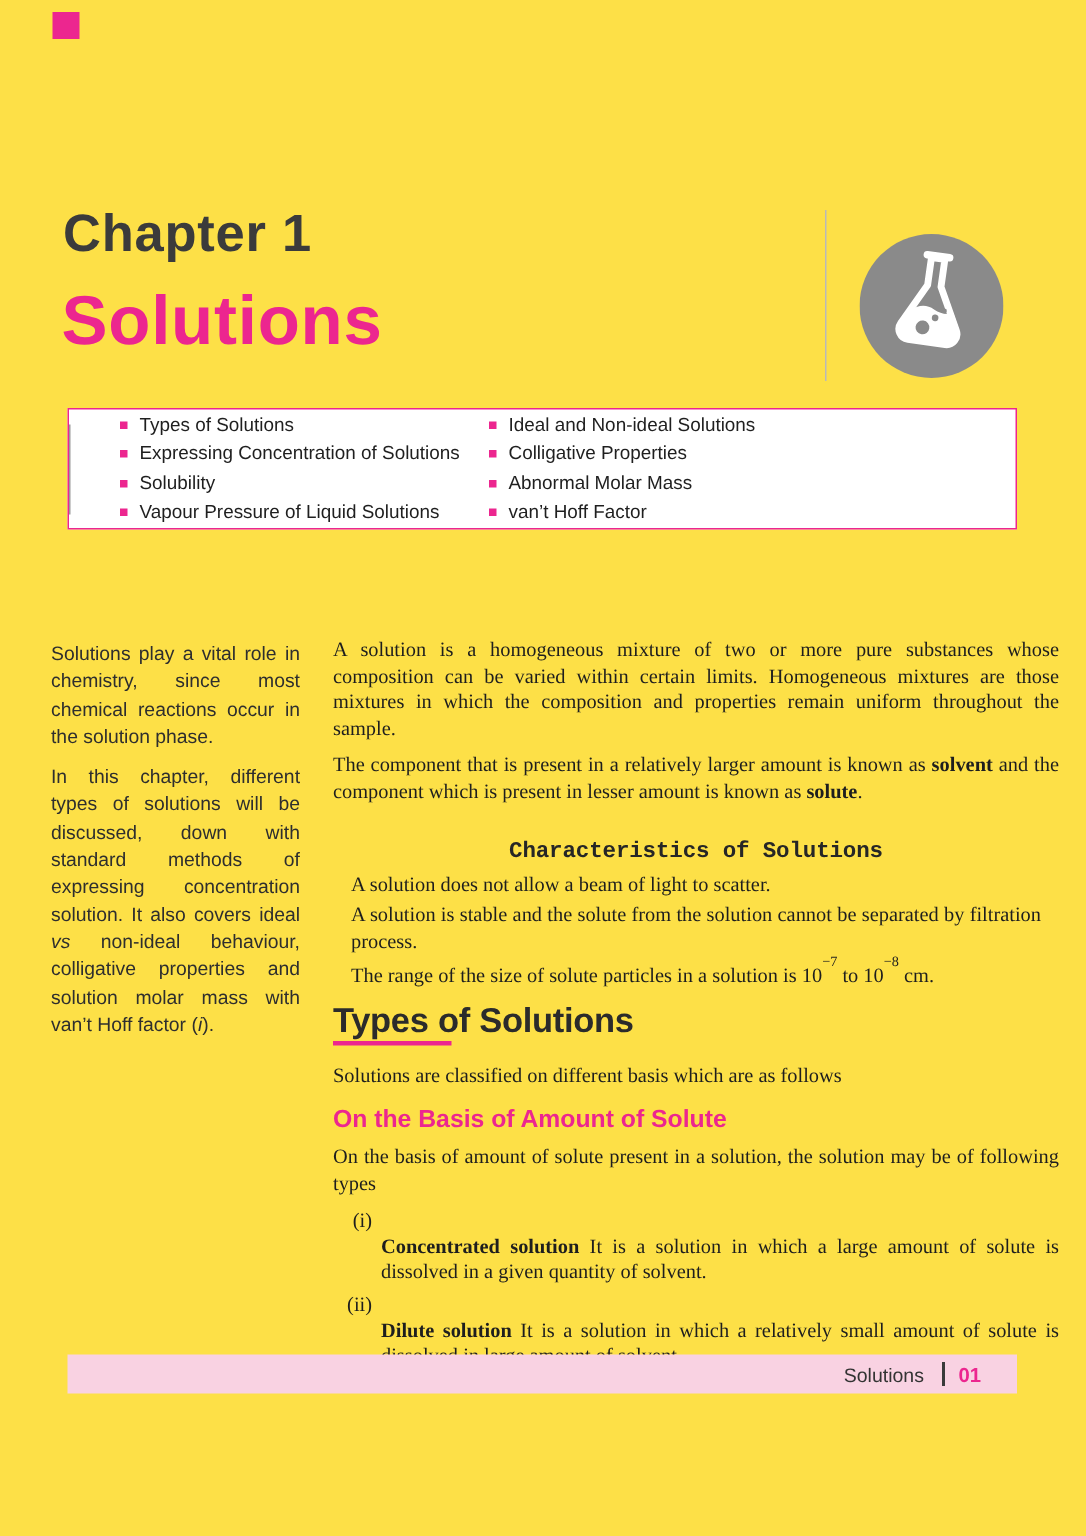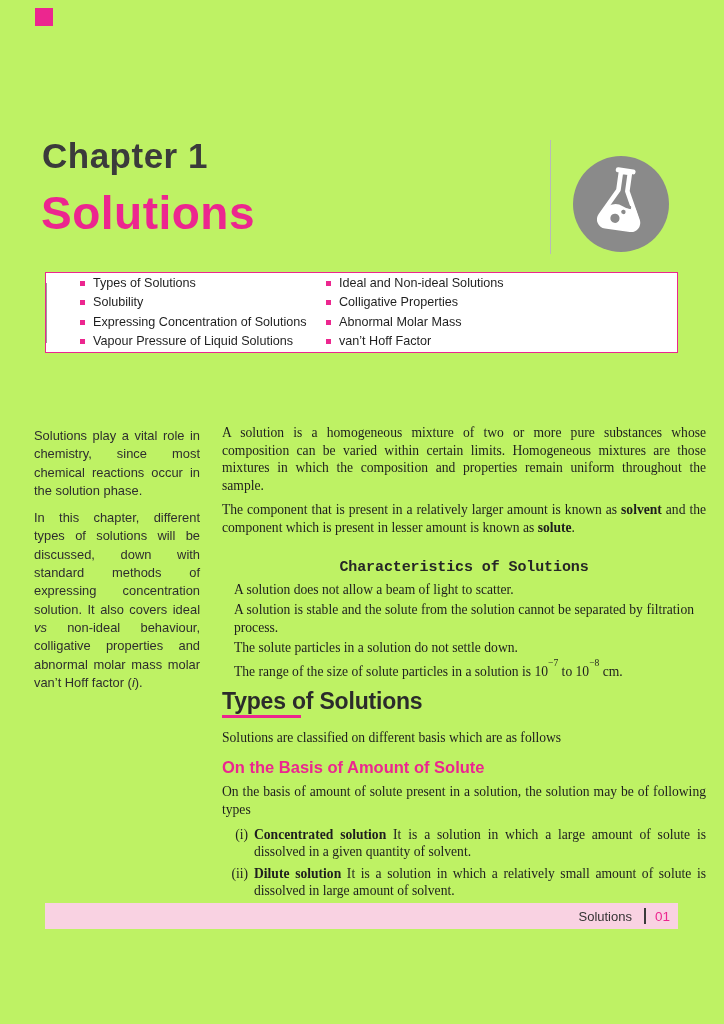--- a/index.html
+++ b/index.html
@@ -1,16 +1,16 @@
 <!DOCTYPE html>
 <html><head>
 <meta charset="utf-8">
 <style>
   html,body{margin:0;padding:0;background:#ffffff;}
-  .page{position:relative;width:724px;height:1024px;background:#bef264;overflow:hidden;
+  .page{position:relative;width:724px;height:1024px;background:#fde047;overflow:hidden;
         font-family:"Liberation Sans",sans-serif;}
 
   .corner-mark{position:absolute;left:35px;top:8px;width:18px;height:18px;background:#ec268f;}
 
   .chapter-label{position:absolute;left:42px;top:136px;font-size:35px;font-weight:800;
                  color:#3b3b3b;letter-spacing:0.5px;}
   .page-title{position:absolute;left:41px;top:186px;font-size:46px;font-weight:800;
               color:#ec268f;letter-spacing:0.5px;}
 
   .head-divider{position:absolute;left:550px;top:140px;width:1px;height:114px;background:#b9b9b9;}
@@ -46,28 +46,28 @@
   sup.exp{font-size:9.5px;position:relative;top:-4.5px;}
 
   .h-types{font-family:"Liberation Sans",sans-serif;font-size:23px;font-weight:800;color:#2b2b2b;
            margin:13px 0 0 0;text-align:left;letter-spacing:-0.2px;}
   .types-underline{width:79px;height:3.5px;background:#ec268f;margin:4px 0 11px 0;}
   .h-basis{font-family:"Liberation Sans",sans-serif;font-size:16.5px;font-weight:800;color:#ec268f;
            margin:12px 0 7px 0;text-align:left;}
   .numlist{margin:2px 0 0 0;}
   .numitem{display:flex;margin-top:4px;}
   .numitem .num{flex:none;width:26px;text-align:right;}
-  .numitem .itext{margin-left:6px;text-align:justify;}
+  .numitem .itext{margin-left:6px;text-align:justify;margin-top:17px;}
 
   
   .footer{position:absolute;left:45px;top:903px;width:633px;height:26px;background:#f9d2e2;
           display:flex;align-items:center;justify-content:flex-end;}
   .footer-section{font-size:13px;color:#333333;}
   .footer-div{width:2px;height:16px;background:#3a3a3a;margin:0 9px 0 12px;}
-  .footer-page{color:#ec268f;font-weight:400;font-size:13.5px;margin-right:8px;}
+  .footer-page{color:#ec268f;font-weight:700;font-size:13.5px;margin-right:24px;}
 
   b{font-weight:700;}
   i{font-style:italic;}
 </style>
 </head>
 <body>
 
 <div class="page">
 
   <div class="corner-mark"></div>
@@ -94,25 +94,25 @@
   <div class="outlines">
     <div class="outl-divider"></div>
     <div class="outl-lists">
       <ul class="outl-col c1">
         <li>
             <span class="sq"></span>
             <span>Types of Solutions</span>
           </li>
         <li>
             <span class="sq"></span>
-            <span>Solubility</span>
+            <span>Expressing Concentration of Solutions</span>
           </li>
         <li>
             <span class="sq"></span>
-            <span>Expressing Concentration of Solutions</span>
+            <span>Solubility</span>
           </li>
         <li>
             <span class="sq"></span>
             <span>Vapour Pressure of Liquid Solutions</span>
           </li>
       </ul>
       <ul class="outl-col c2">
         <li>
             <span class="sq"></span>
             <span>Ideal and Non-ideal Solutions</span>
@@ -128,32 +128,31 @@
         <li>
             <span class="sq"></span>
             <span>van’t Hoff Factor</span>
           </li>
       </ul>
     </div>
   </div>
 
   <div class="sidebar">
     <p>Solutions play a vital role in chemistry, since most chemical reactions occur in the solution phase.</p>
-    <p><span>In this chapter, different types of solutions will be discussed, down with standard methods of expressing concentration solution. It also covers ideal </span><i>vs</i><span> non-ideal behaviour, colligative properties and abnormal molar mass molar van’t Hoff factor (</span><i>i</i><span>).</span></p>
+    <p><span>In this chapter, different types of solutions will be discussed, down with standard methods of expressing concentration solution. It also covers ideal </span><i>vs</i><span> non-ideal behaviour, colligative properties and solution molar mass with van’t Hoff factor (</span><i>i</i><span>).</span></p>
   </div>
 
   <div class="main">
     <p>A solution is a homogeneous mixture of two or more pure substances whose composition can be varied within certain limits. Homogeneous mixtures are those mixtures in which the composition and properties remain uniform throughout the sample.</p>
     <p><span>The component that is present in a relatively larger amount is known as </span><b>solvent</b><span> and the component which is present in lesser amount is known as </span><b>solute</b><span>.</span></p>
 
     <div class="h-char">Characteristics of Solutions</div>
     <ul class="char-list">
       <li>A solution does not allow a beam of light to scatter.</li>
       <li>A solution is stable and the solute from the solution cannot be separated by filtration process.</li>
-      <li>The solute particles in a solution do not settle down.</li>
       <li><span>The range of the size of solute particles in a solution is 10</span><sup class="exp">−7</sup><span> to 10</span><sup class="exp">−8</sup><span> cm.</span></li>
     </ul>
 
     <div class="h-types">Types of Solutions</div>
     <div class="types-underline"></div>
     <p>Solutions are classified on different basis which are as follows</p>
 
     <div class="h-basis">On the Basis of Amount of Solute</div>
     <p>On the basis of amount of solute present in a solution, the solution may be of following types</p>
 

